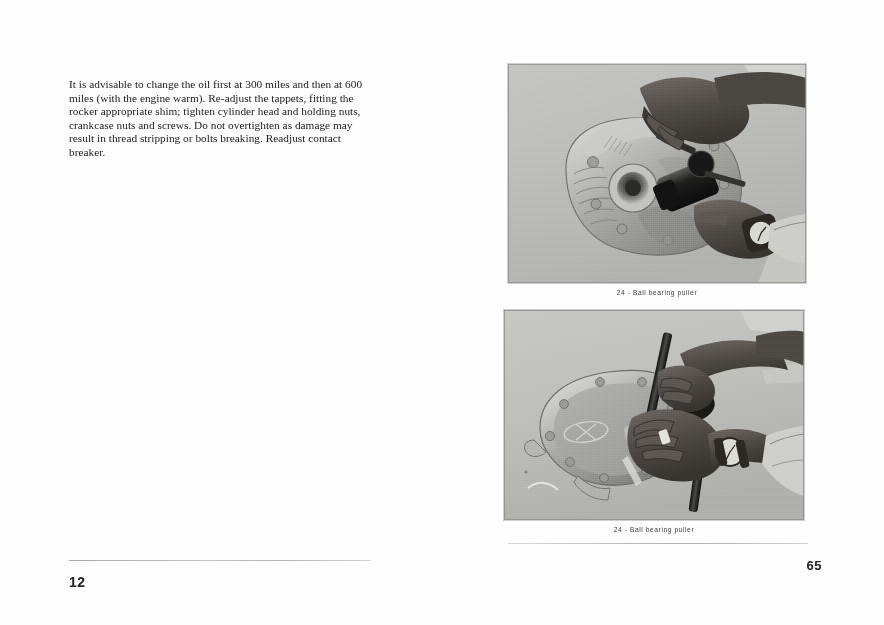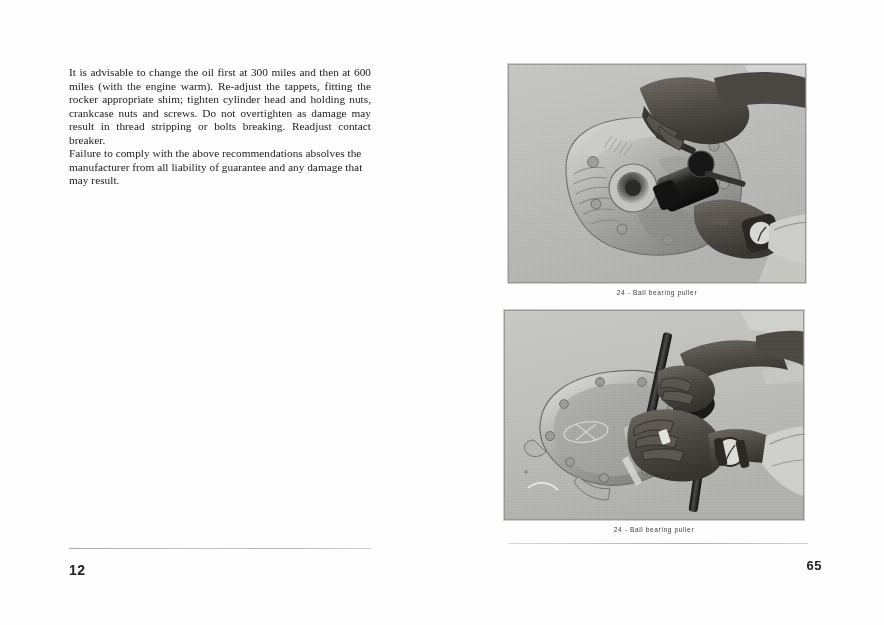--- a/index.html
+++ b/index.html
@@ -19,21 +19,21 @@
 
   .spread {
     position: absolute;
     inset: 0;
     background: #fefefe;
   }
 
   
   .page-left {
     position: absolute;
-    left: 0; top: 4px;
+    left: 0; top: 16px;
     width: 442px; height: 513px;
   }
   .body-text {
     position: absolute;
     left: 69px;
     top: 62px;
     width: 302px;
     font-family: "Liberation Serif", serif;
     font-size: 11.3px;
     line-height: 13.55px;
@@ -142,21 +142,20 @@
 </style>
 </head>
 <body>
 
 <div class="spread">
 
   <div class="page-left">
 
     <div class="body-text">
       <p>It is advisable to change the oil first at 300 miles and then at 600 miles (with the engine warm). Re-adjust the tappets, fitting the rocker appropriate shim; tighten cylinder head and holding nuts, crankcase nuts and screws. Do not overtighten as damage may result in thread stripping or bolts breaking. Readjust contact breaker.</p>
-      <p>Failure to comply with the above recommendations absolves the manufacturer from all liability of guarantee and any damage that may result.</p>
     </div>
 
     <div class="rule-left"></div>
     <div class="folio-left">12</div>
   </div>
 
   <div class="page-right">
 
     <div class="figure fig-1">
       <div class="photo">

